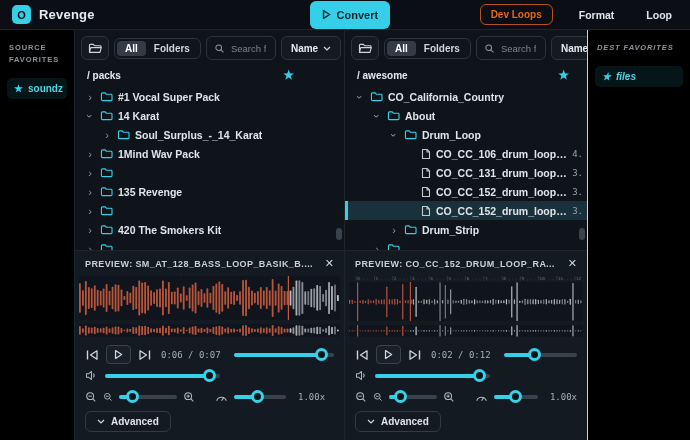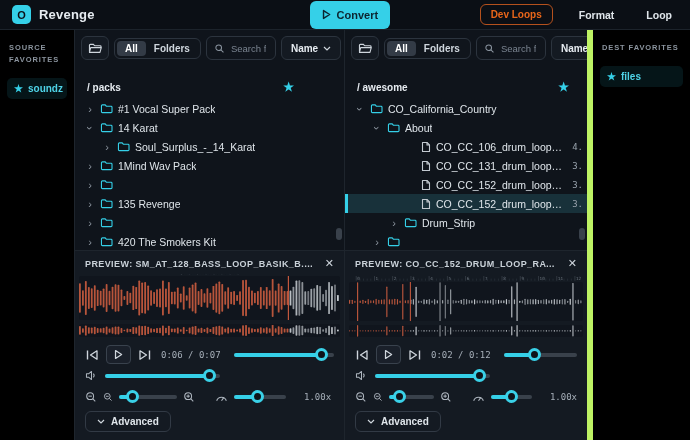--- a/index.html
+++ b/index.html
@@ -16,21 +16,21 @@
   .convert-btn{margin-left:215px;height:28px;display:flex;align-items:center;gap:6px;background:#35d0e8;
         color:#0c2530;font-weight:bold;font-size:11px;padding:0 12px;border-radius:6px;border:none;cursor:pointer;}
   .devmode{margin-left:auto;border:1px solid #b5511d;color:#e8661a;font-weight:bold;font-size:10px;
         padding:4px 10px;border-radius:6px;background:transparent;}
   .txt-btn{font-size:10.5px;color:#dfe5ea;margin-left:20px;font-weight:600;background:none;border:none;}
 
   
   .main{display:grid;grid-template-columns:75px 270px 242px 103px;grid-template-rows:220px 190px;height:410px;}
   .sidebar{background:#000000;padding:8px 7px;}
   .sidebar-left{grid-column:1;grid-row:1/3;border-right:1px solid #1e252d;}
-  .sidebar-right{grid-column:4;grid-row:1/3;border-left:6px solid #bef264;}
+  .sidebar-right{grid-column:4;grid-row:1/3;border-left:1px solid #bef264;font-style:italic;}
   .sb-title{font-size:7.5px;color:#8b949e;letter-spacing:.9px;font-weight:bold;line-height:1.6;margin:4px 2px 12px;}
   .fav-item{display:flex;gap:5px;align-items:center;background:rgba(53,208,232,.10);border-radius:5px;
         padding:5px 7px;color:#4fd4e8;font-size:10px;font-weight:600;cursor:pointer;}
   .fav-item .star{font-size:10px;color:#35d0e8;}
 
   
   .pane{position:relative;background:#0f141b;overflow:hidden;}
   .pane-0{grid-column:2;grid-row:1;border-right:1px solid #1e252d;}
   .pane-1{grid-column:3;grid-row:1;}
   .toolbar{display:flex;align-items:center;gap:5px;padding:6px 6px 4px;overflow:hidden;}
@@ -38,31 +38,31 @@
         display:flex;align-items:center;justify-content:center;}
   .seg{flex:0 0 auto;display:flex;border:1px solid #2c343e;border-radius:6px;background:#10151c;padding:2px;}
   .seg-item{font-size:10px;padding:2px 8px;border-radius:4px;color:#cfd6dd;font-weight:600;cursor:pointer;white-space:nowrap;}
   .seg-item.active{background:#333b46;color:#fff;}
   .search{flex:0 0 auto;display:flex;align-items:center;gap:4px;border:1px solid #2c343e;border-radius:6px;
         height:24px;padding:0 7px;background:#10151c;width:70px;}
   .search input{background:transparent;border:none;outline:none;color:#cfd6dd;font-size:9.5px;width:100%;}
   .search input::placeholder{color:#7b8591;}
   .sort{flex:0 0 auto;display:flex;align-items:center;gap:5px;border:1px solid #2c343e;border-radius:6px;
         height:24px;padding:0 9px;font-size:10px;font-weight:600;background:#141a22;white-space:nowrap;}
-  .crumb{display:flex;align-items:center;padding:5px 10px 4px 12px;font-size:10px;font-weight:600;color:#e6ebf0;margin-top:12px;}
+  .crumb{display:flex;align-items:center;padding:5px 10px 4px 12px;font-size:10px;font-weight:600;color:#e6ebf0;}
   .crumb-star{margin-left:auto;color:#35d0e8;font-size:12px;line-height:1;cursor:pointer;}
   .pane-0 .crumb-star{margin-right:40px;}
   .pane-1 .crumb-star{margin-right:8px;}
   .tree{padding-top:2px;}
   .tree-row{height:19px;display:flex;align-items:center;gap:5px;font-size:10.5px;color:#dfe5ea;
         white-space:nowrap;overflow:hidden;cursor:pointer;}
   .tree-row.selected{background:#18313a;box-shadow:inset 3px 0 0 #35d0e8;}
   .chev{color:#8b949e;font-size:11px;width:10px;text-align:center;display:inline-block;flex:0 0 auto;}
   .chev.open{transform:rotate(90deg);}
-  .tree-label{overflow:hidden;text-overflow:ellipsis;}
+  .tree-label{overflow:hidden;text-overflow:ellipsis;font-weight:bold;}
   .tree-size{margin-left:auto;margin-right:4px;font-size:9px;color:#98a2ac;font-family:"DejaVu Sans Mono",monospace;flex:0 0 auto;}
   .scroll-thumb{position:absolute;right:2px;bottom:10px;width:6px;height:12px;border-radius:3px;background:#39414b;cursor:pointer;}
 
   
   .preview{background:#141a22;border-top:1px solid #1e252d;padding-top:5px;display:flex;flex-direction:column;overflow:hidden;}
   .preview-0{grid-column:2;grid-row:2;border-right:1px solid #1e252d;}
   .preview-1{grid-column:3;grid-row:2;}
   .pv-head{display:flex;align-items:center;padding:2px 10px 4px;}
   .pv-title{font-size:9px;font-weight:bold;letter-spacing:.4px;color:#c9d1d8;white-space:nowrap;
         overflow:hidden;text-overflow:ellipsis;flex:1;}
@@ -81,21 +81,21 @@
   .sl-fill{position:absolute;left:0;top:5px;height:4px;border-radius:2px;background:#35d0e8;}
   .sl-knob{position:absolute;top:0;width:13px;height:13px;border-radius:50%;background:#0e1319;
         border:3px solid #3ad1e8;transform:translateX(-6px);}
   .seek{flex:1;max-width:128px;margin-left:6px;}
   .vol{width:115px;}
   .zoomsl{width:58px;}
   .ratesl{width:52px;}
   .pv-volume{display:flex;align-items:center;gap:7px;padding:5px 10px 0;}
   .pv-zoom{display:flex;align-items:center;gap:6px;padding:8px 10px 0;}
   .gauge{margin-left:14px;display:flex;align-items:center;}
-  .rate-label{font-family:"DejaVu Sans Mono",monospace;font-size:9px;color:#a6afb9;margin-left:12px;}
+  .rate-label{font-family:"DejaVu Sans Mono",monospace;font-size:9px;color:#a6afb9;margin-left:6px;}
   .advanced{margin:8px 10px;align-self:flex-start;display:flex;align-items:center;gap:6px;
         border:1px solid #323a45;border-radius:6px;padding:4px 11px;font-size:10px;font-weight:600;
         color:#dfe5ea;background:transparent;cursor:pointer;}
   .icon{display:flex;align-items:center;}
 </style>
 </head>
 <body>
 
 <div class="app">
 
@@ -291,20 +291,29 @@
             <span class="tree-label">CO_California_Country</span>
           </div>
           <div class="tree-row" style="padding-left: 27px;">
             <span class="chev open">›</span>
             <span class="icon">
               <svg width="13" height="11" viewBox="0 0 14 12">
                 <path d="M1.5 3c0-.6.4-1 1-1h3l1.3 1.5h5.2c.6 0 1 .4 1 1V9.5c0 .6-.4 1-1 1H2.5c-.6 0-1-.4-1-1z" fill="none" stroke="#35d0e8" stroke-width="1.2"></path>
               </svg>
             </span>
             <span class="tree-label">About</span>
+          </div>
+          <div class="tree-row" style="padding-left: 44px;">
+            <span class="chev open">›</span>
+            <span class="icon">
+              <svg width="13" height="11" viewBox="0 0 14 12">
+                <path d="M1.5 3c0-.6.4-1 1-1h3l1.3 1.5h5.2c.6 0 1 .4 1 1V9.5c0 .6-.4 1-1 1H2.5c-.6 0-1-.4-1-1z" fill="none" stroke="#35d0e8" stroke-width="1.2"></path>
+              </svg>
+            </span>
+            <span class="tree-label">Drum_Loop</span>
           </div>
           <div class="tree-row" style="padding-left: 61px;">
             <span class="chev"></span>
             <span class="icon">
               <svg width="10" height="12" viewBox="0 0 10 12">
                 <path d="M1.5 1.5h4.5L8.5 4v6.5h-7z" fill="none" stroke="#c3cad1" stroke-width="1.1" stroke-linejoin="round"></path>
                 <path d="M6 1.5V4h2.5" fill="none" stroke="#c3cad1" stroke-width="1.1"></path>
               </svg>
             </span>
             <span class="tree-label">CO_CC_106_drum_loop_california_blue.wav</span>

